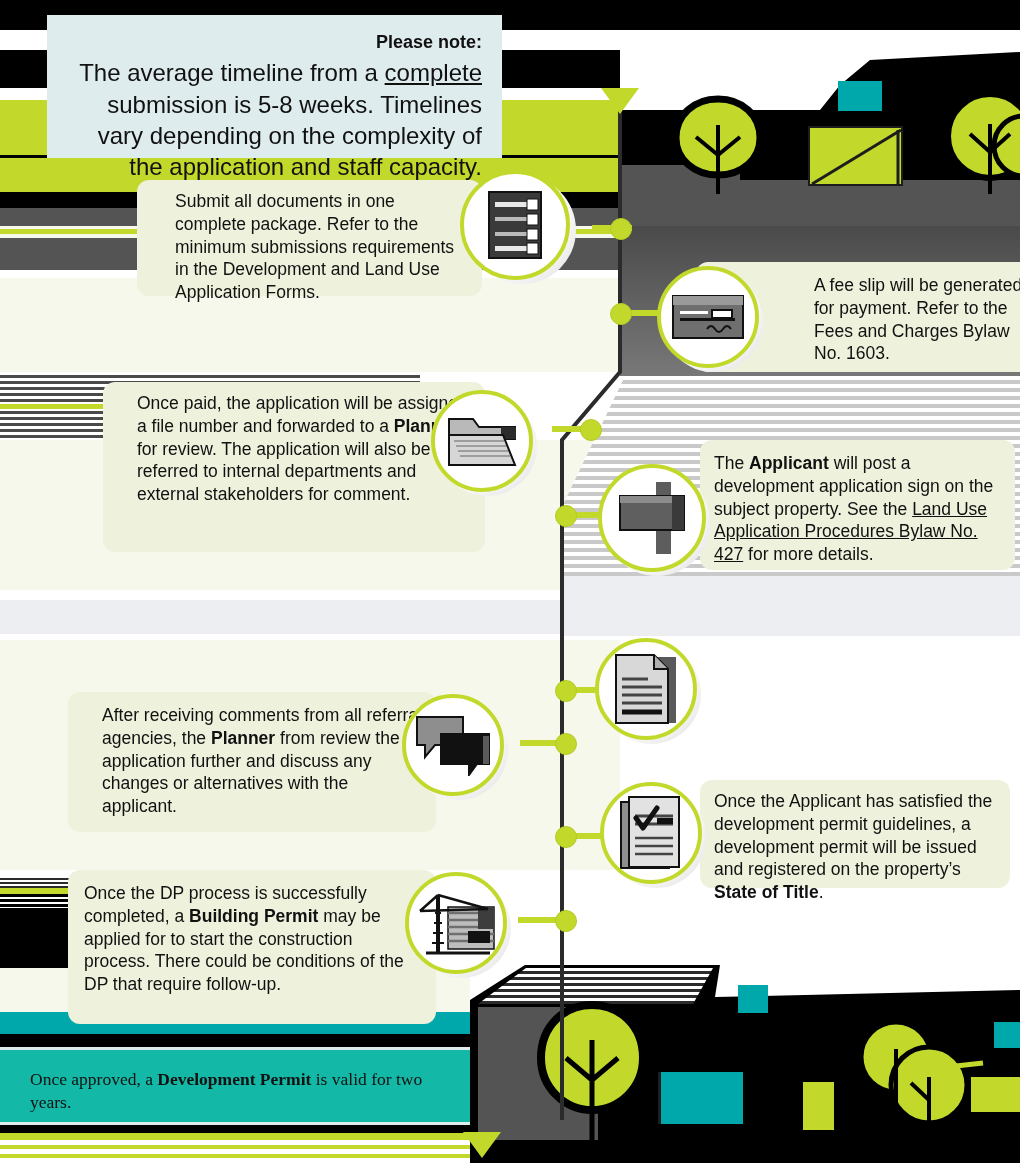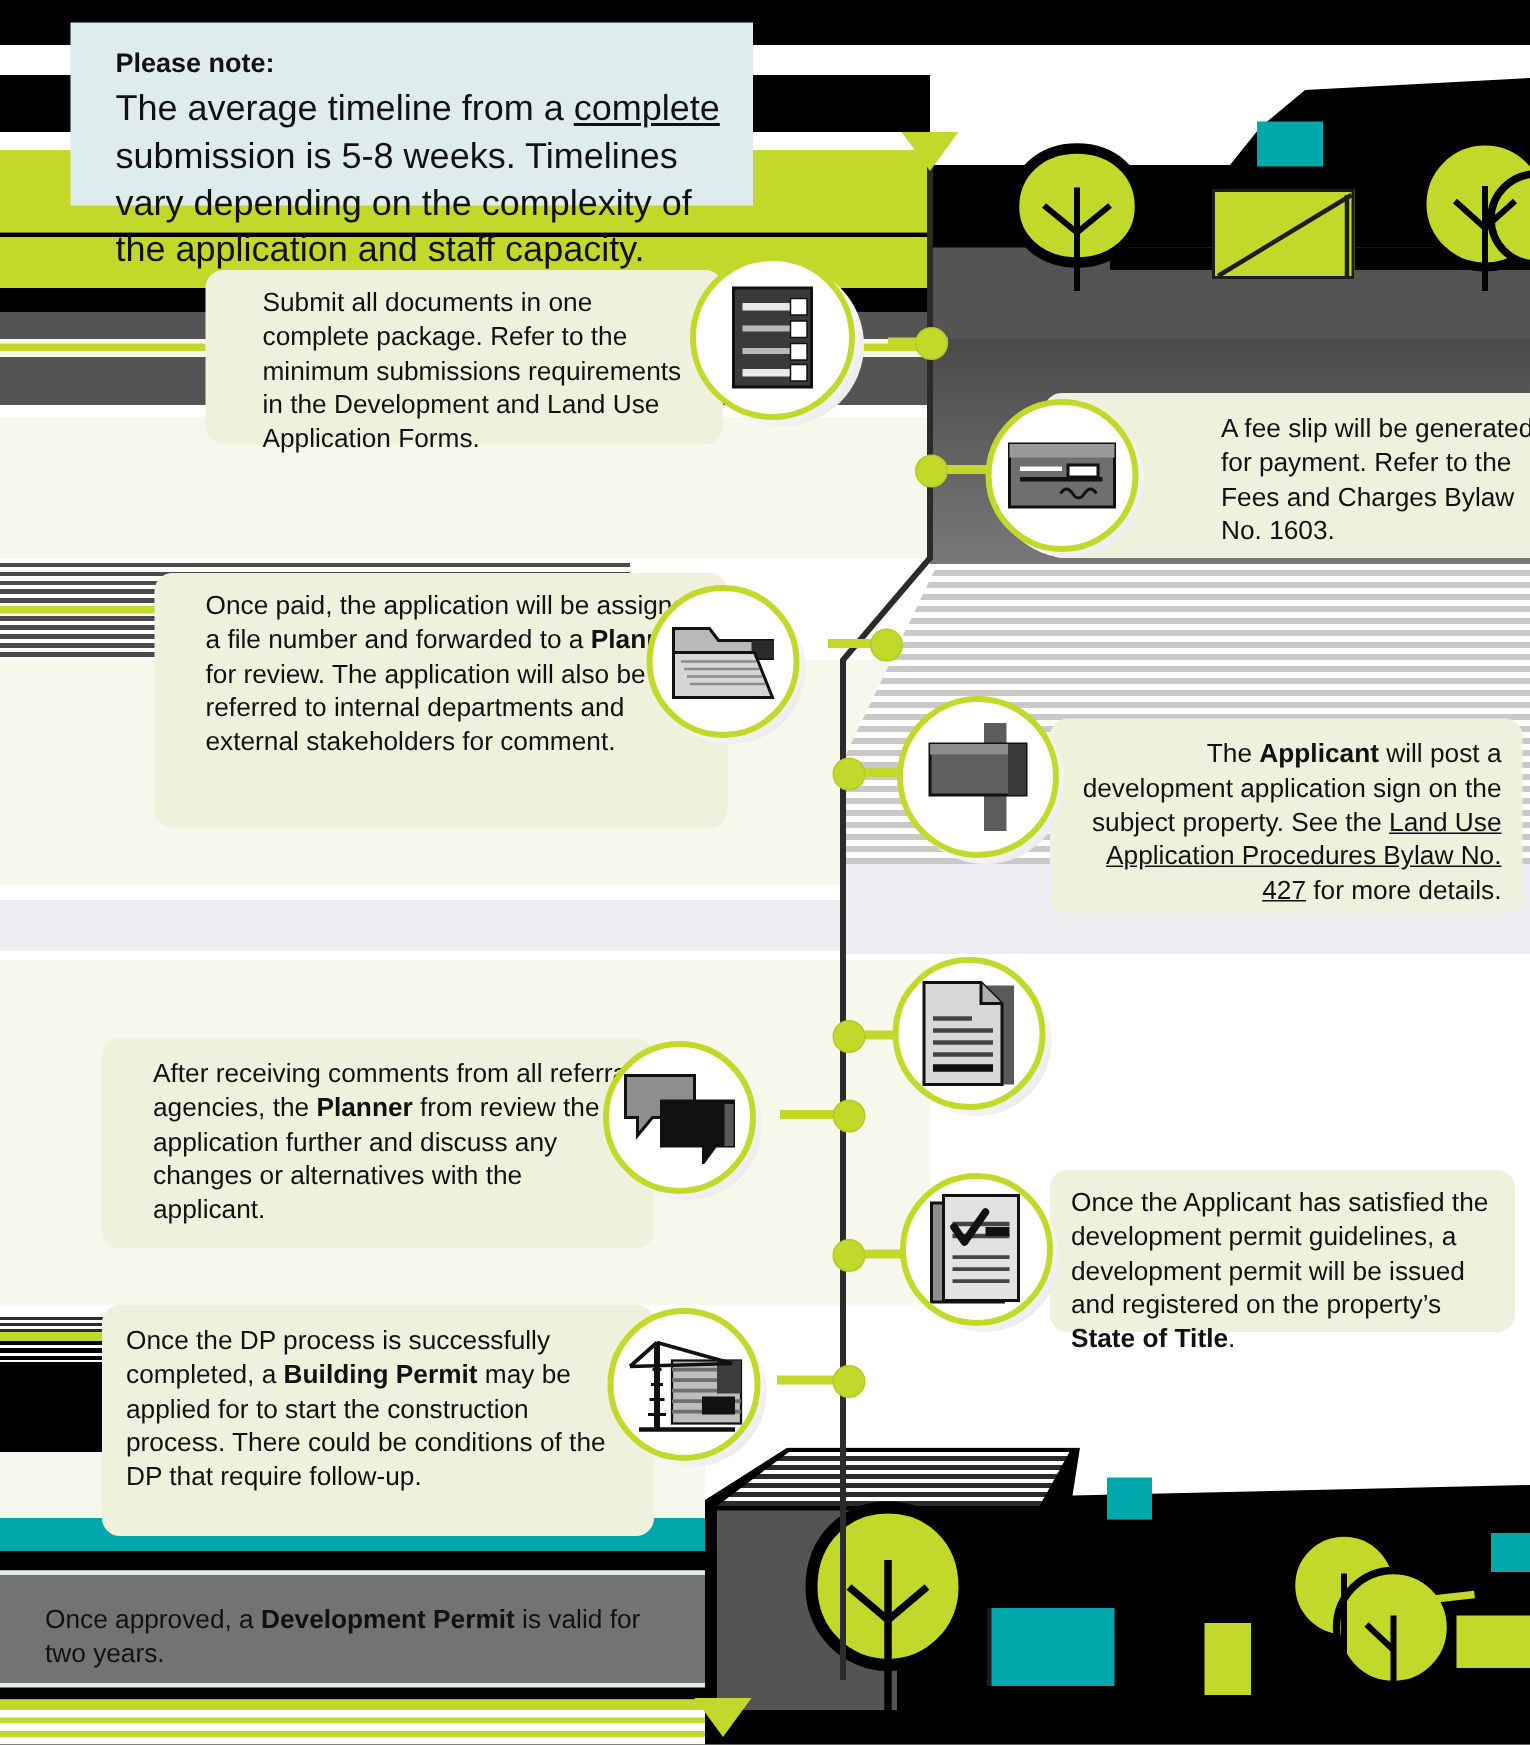--- a/index.html
+++ b/index.html
@@ -46,21 +46,21 @@
   .card{
     position:absolute;
     background:#eef2dc;
     border-radius:12px;
     color:#111;
     font-size:17.5px;
     line-height:1.30;
     box-sizing:border-box;
   }
   .card.note{background:#dfeced;border-radius:0;}
-  .card.bottomnote{background:#737373;border-radius:0;}
+  .card.bottomnote{background:#14b8a6;border-radius:0;font-family:Liberation Serif, serif;}
   .card p{margin:0;}
   .card b{font-weight:bold;}
   .u{text-decoration:underline;}
 
   
   .medal{
     position:absolute;
     border-radius:50%;
     border:4px solid #c2d92c;
     background:#ffffff;
@@ -216,21 +216,21 @@
 
   <div class="stub" style="left:520px;top:740px;width:48px;"></div>
   <div class="node" style="left:555px;top:733px;"></div>
 
   <div class="stub" style="left:562px;top:833px;width:42px;"></div>
   <div class="node" style="left:555px;top:826px;"></div>
 
   <div class="stub" style="left:518px;top:917px;width:50px;"></div>
   <div class="node" style="left:555px;top:910px;"></div>
 
-  <div class="card note" style="left:47px;top:15px;width:455px;height:122px;padding:16px 20px 0 30px;">
+  <div class="card note" style="left:47px;top:15px;width:455px;height:143px;padding:16px 20px 0 30px;text-align:right;">
     <p style="font-weight:bold;font-size:18px;margin-bottom:3px;">Please note:</p>
     <p style="font-size:24px;">
       <span>The average timeline from a </span><span class="u">complete</span>
       <span>submission is 5-8 weeks. Timelines vary depending on the complexity of the application and staff capacity.</span>
     </p>
   </div>
 
   <div class="card" style="left:137px;top:180px;width:345px;height:116px;padding:10px 14px 0 38px;">
     <p>Submit all documents in one complete package. Refer to the minimum submissions requirements in the Development and Land Use Application Forms.</p>
   </div>
@@ -272,21 +272,21 @@
   <div class="shadowdot" style="left:437px;top:396px;width:100px;height:100px;"></div>
   <div class="medal" style="left:431px;top:390px;width:102px;height:102px;">
     <svg class="glyph" width="72" height="56" viewBox="0 0 72 56">
       <path d="M3 6 h24 l6 8 h36 v12 h-66 z" fill="#b9b9b9" stroke="#111" stroke-width="2"></path>
       <rect x="55" y="14" width="15" height="12" fill="#2b2b2b"></rect>
       <path d="M3 22 h54 l12 30 h-66 z" fill="#d6d6d6" stroke="#111" stroke-width="2"></path>
       <path d="M8 28 h50 M10 33 h50 M12 38 h50 M14 43 h50" stroke="#8a8a8a" stroke-width="1.6"></path>
     </svg>
   </div>
 
-  <div class="card" style="left:700px;top:479px;width:315px;height:130px;padding:12px 14px 0 14px;text-align:right;">
+  <div class="card" style="left:700px;top:440px;width:315px;height:130px;padding:12px 14px 0 14px;">
     <p>
       <span>The </span><b>Applicant</b><span> will post a development application sign on the subject property. See the </span><span class="u">Land Use Application Procedures Bylaw No. 427</span><span> for more details.</span>
     </p>
   </div>
   <div class="shadowdot" style="left:604px;top:470px;width:106px;height:106px;"></div>
   <div class="medal" style="left:598px;top:464px;width:108px;height:108px;">
     <svg class="glyph" width="76" height="72" viewBox="0 0 76 72">
       <rect x="42" y="0" width="15" height="72" fill="#5d5d5d"></rect>
       <rect x="6" y="14" width="64" height="34" fill="#5f5f5f" stroke="#111" stroke-width="2"></rect>
       <rect x="6" y="14" width="64" height="7" fill="#8c8c8c"></rect>

